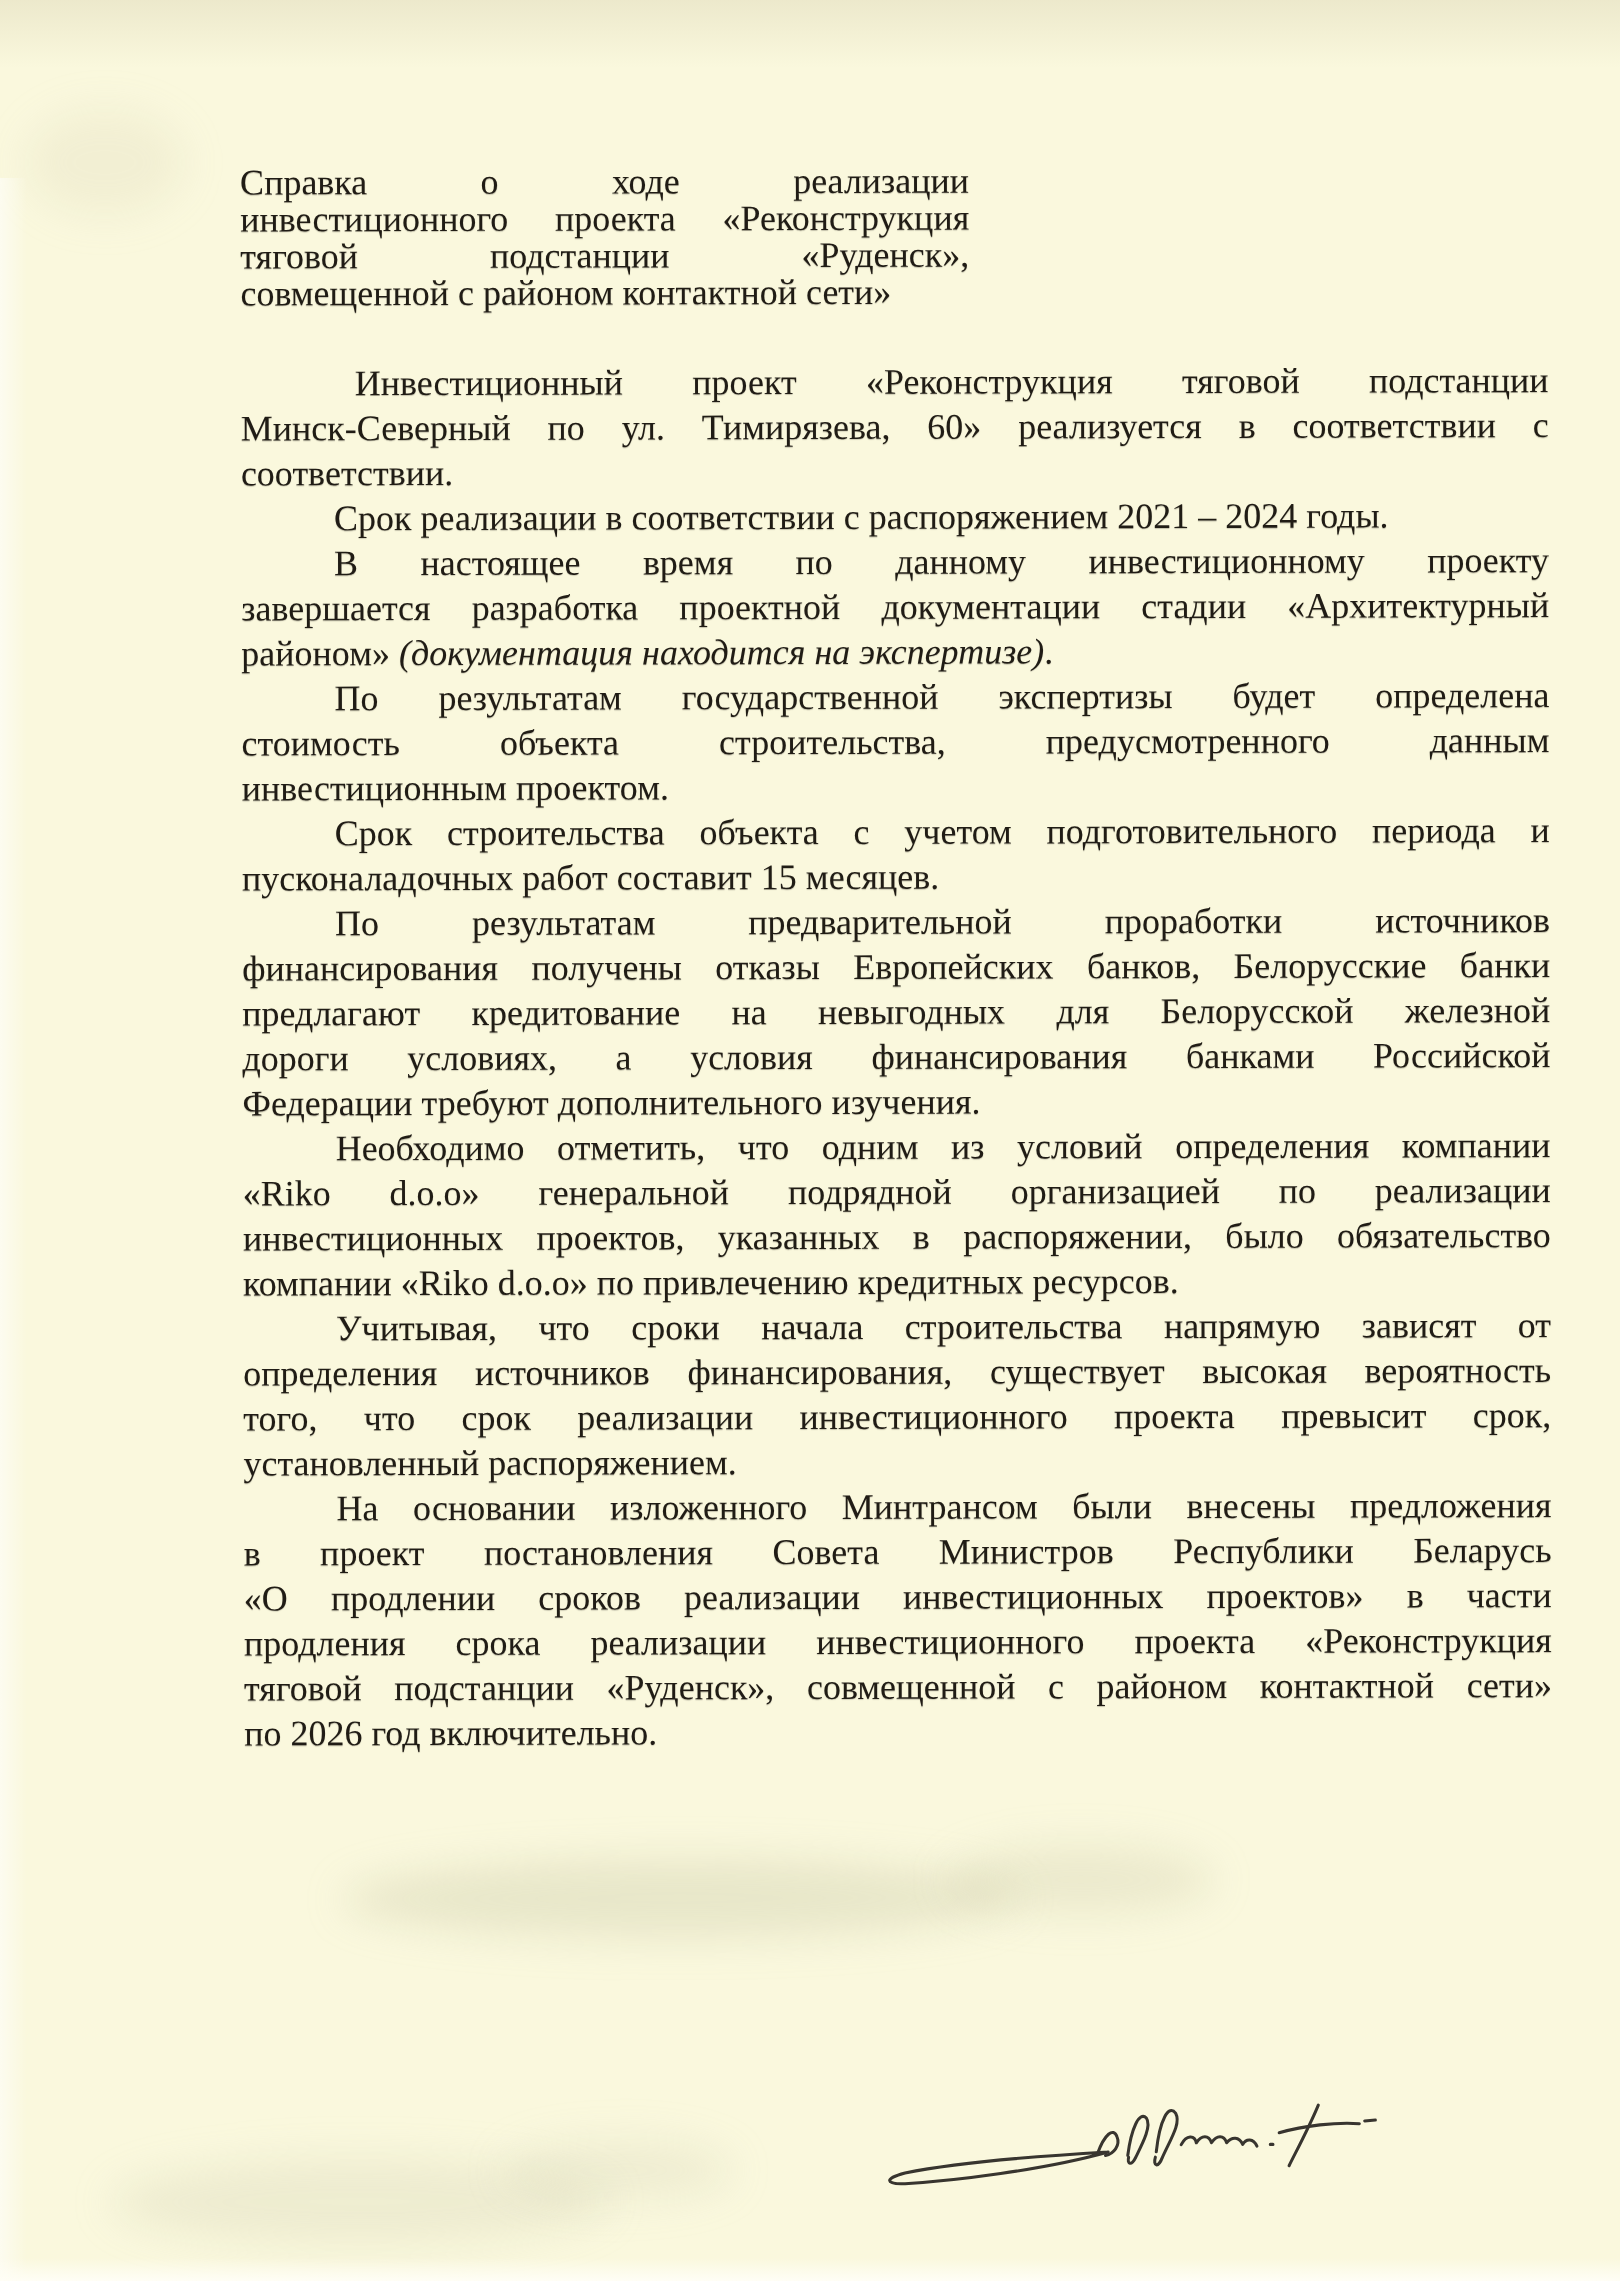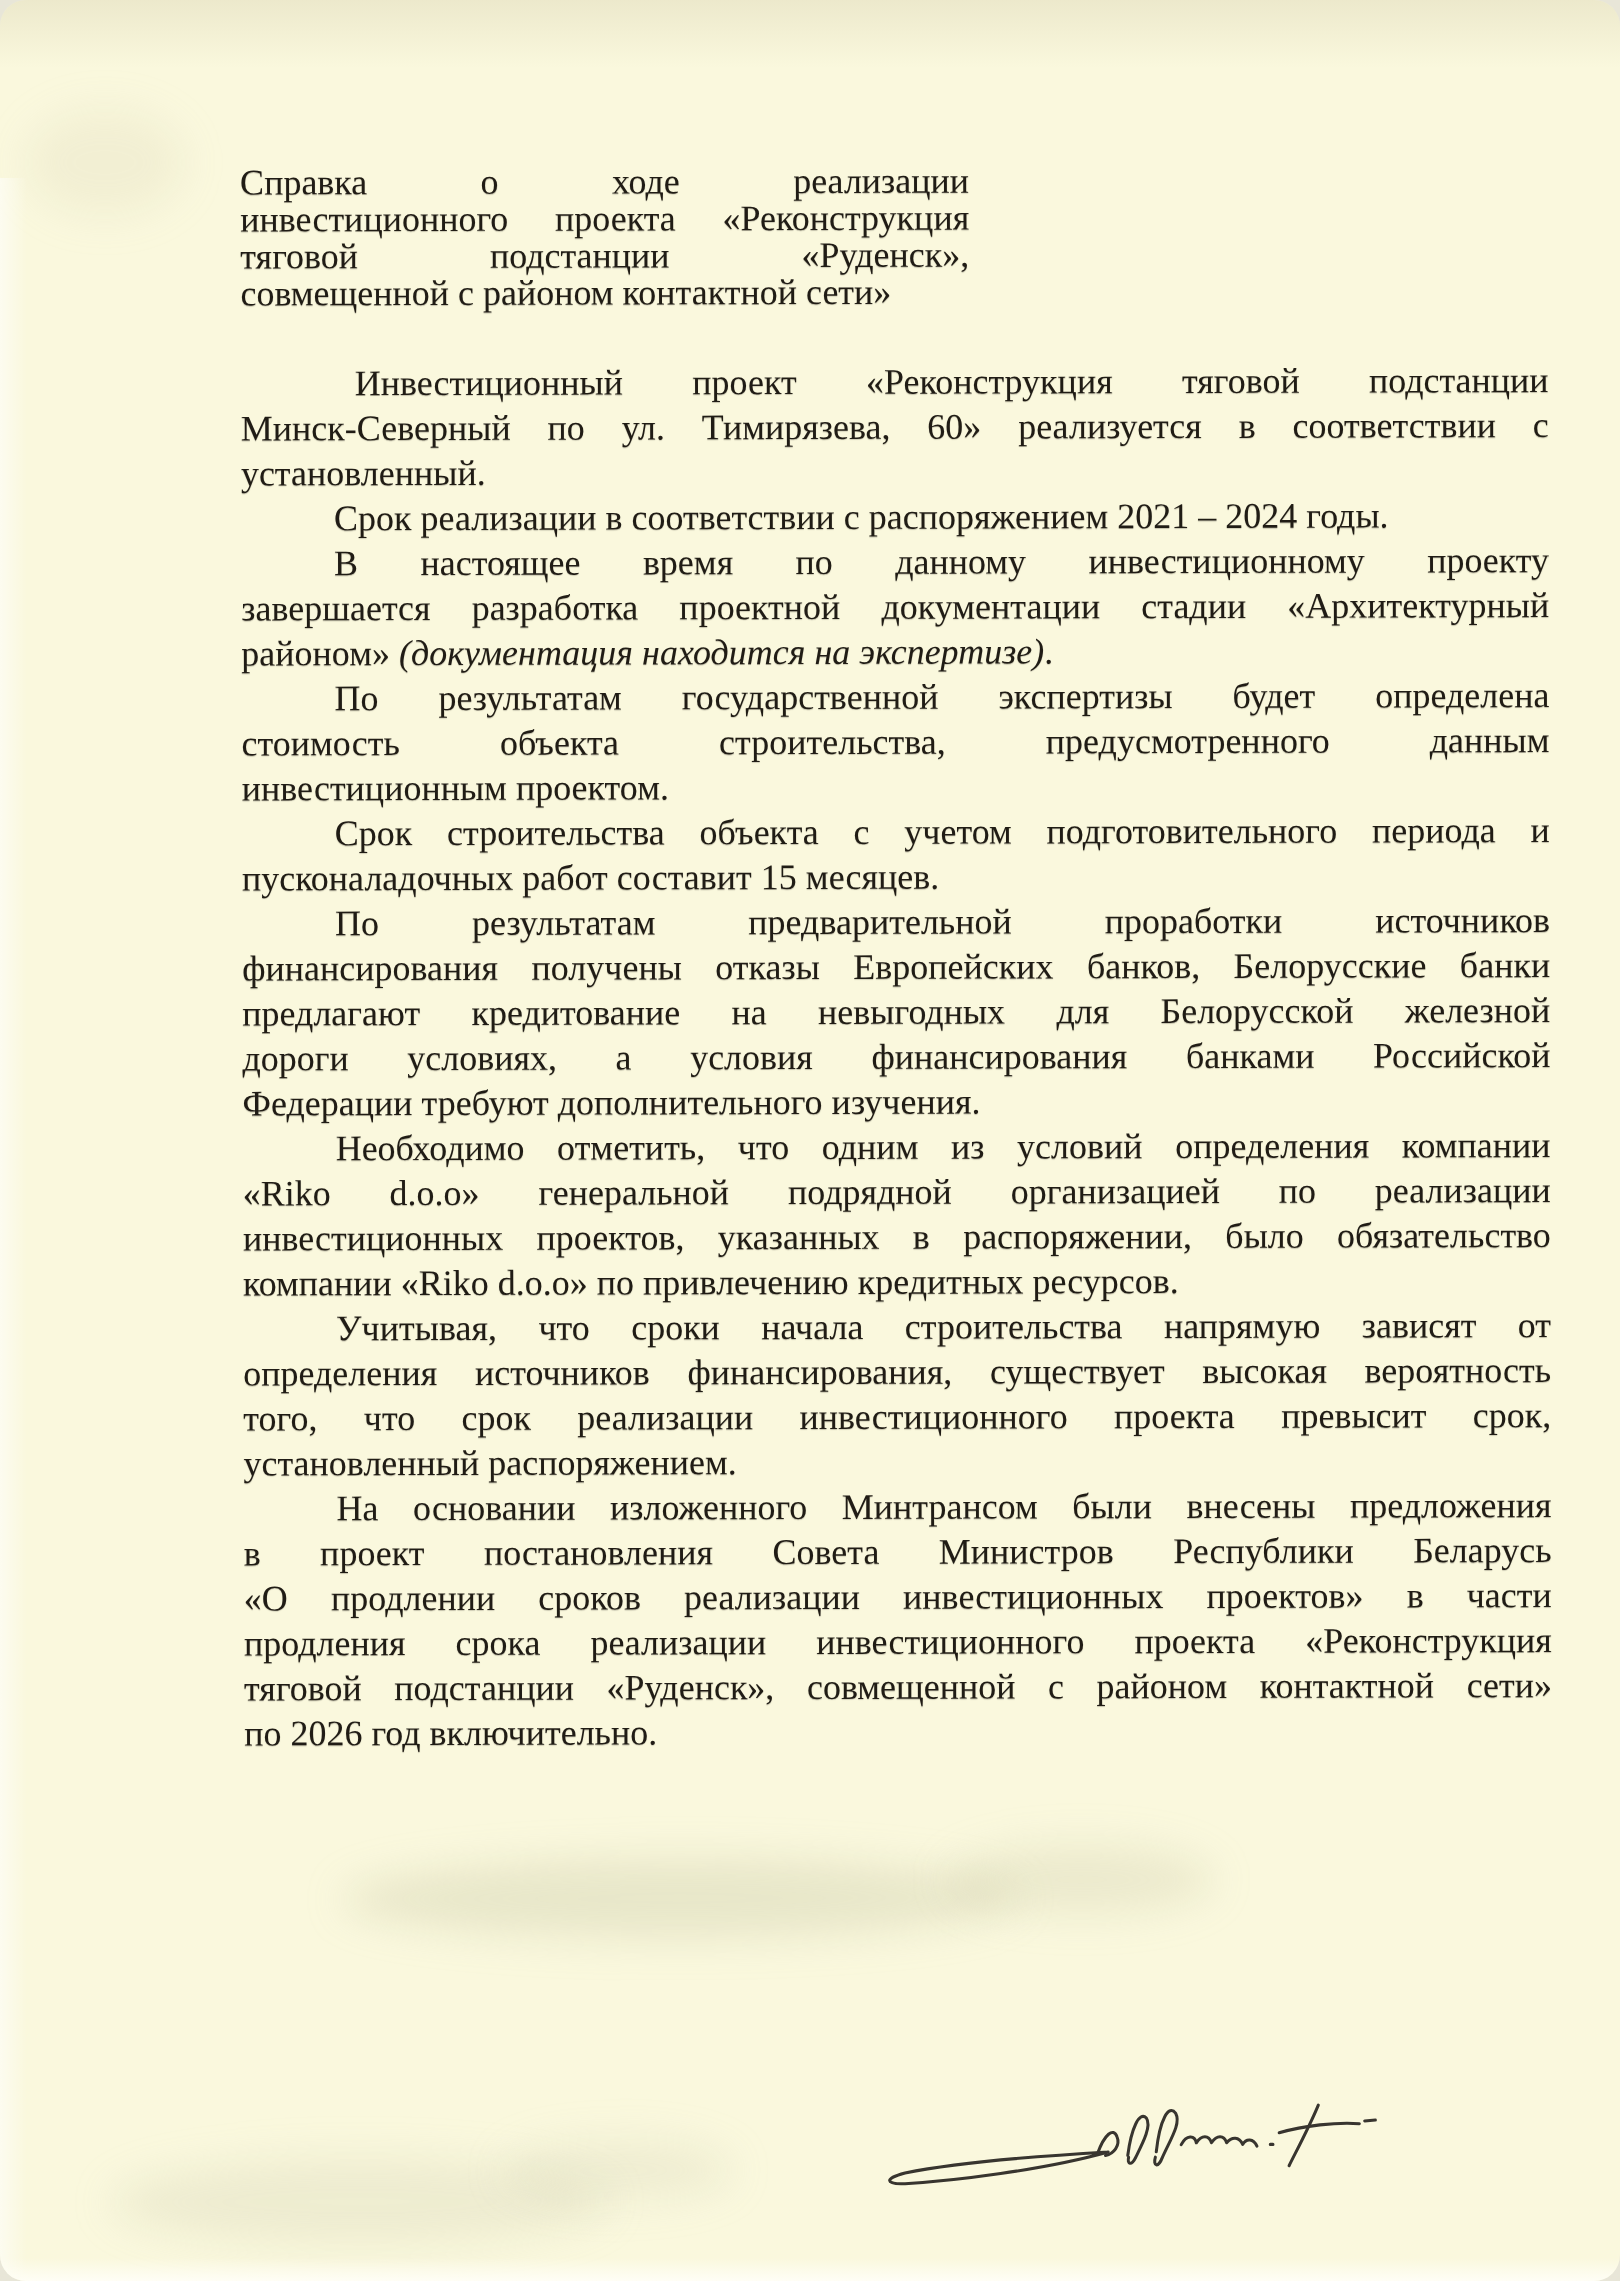--- a/index.html
+++ b/index.html
@@ -8,21 +8,20 @@
     --sig:#38352f;
   }
   html,body{margin:0;padding:0;background:#e8e6d8;}
   .page{
     position:relative;
     width:1620px;height:2281px;
     background:var(--paper);
     overflow:hidden;
     font-family:"Liberation Serif","DejaVu Serif",serif;
     color:var(--ink);
-    border-radius:26px;
   }
   .sheet{position:absolute;inset:0;transform:rotate(-0.15deg);transform-origin:50% 40%;}
   
   .edge-top{position:absolute;left:0;top:0;width:100%;height:80px;
     background:linear-gradient(to bottom,rgba(216,210,178,0.40),rgba(216,210,178,0) 85%);pointer-events:none;}
   .edge-left{position:absolute;left:0;top:178px;width:27px;height:2103px;
     background:linear-gradient(to right,rgba(255,255,255,0.55),rgba(255,255,255,0));pointer-events:none;}
   .edge-bottom{position:absolute;left:0;bottom:0;width:100%;height:23px;
     background:linear-gradient(to top,#fffef6,rgba(255,254,246,0));pointer-events:none;}
   .smudge{position:absolute;border-radius:50%;filter:blur(19.6px);pointer-events:none;}
@@ -70,21 +69,21 @@
         <div class="line"><span>Справка о ходе реализации</span></div>
         <div class="line"><span>инвестиционного проекта «Реконструкция</span></div>
         <div class="line"><span>тяговой подстанции «Руденск»,</span></div>
         <div class="line last"><span>совмещенной с районом контактной сети»</span></div>
       </div>
 
     <div class="doc-body">
         <div class="para first">
           <div class="line"><span>Инвестиционный проект «Реконструкция тяговой подстанции</span></div>
           <div class="line"><span>Минск-Северный по ул. Тимирязева, 60» реализуется в соответствии с</span></div>
-          <div class="line last"><span>установленный.</span></div>
+          <div class="line last"><span>соответствии.</span></div>
         </div>
         <div class="para">
           <div class="line last"><span>Срок реализации в соответствии с распоряжением 2021 – 2024 годы.</span></div>
         </div>
         <div class="para">
           <div class="line"><span>В настоящее время по данному инвестиционному проекту</span></div>
           <div class="line"><span>завершается разработка проектной документации стадии «Архитектурный</span></div>
           <div class="line last"><span>районом» </span><i>(документация находится на экспертизе)</i><span>.</span></div>
         </div>
         <div class="para">

